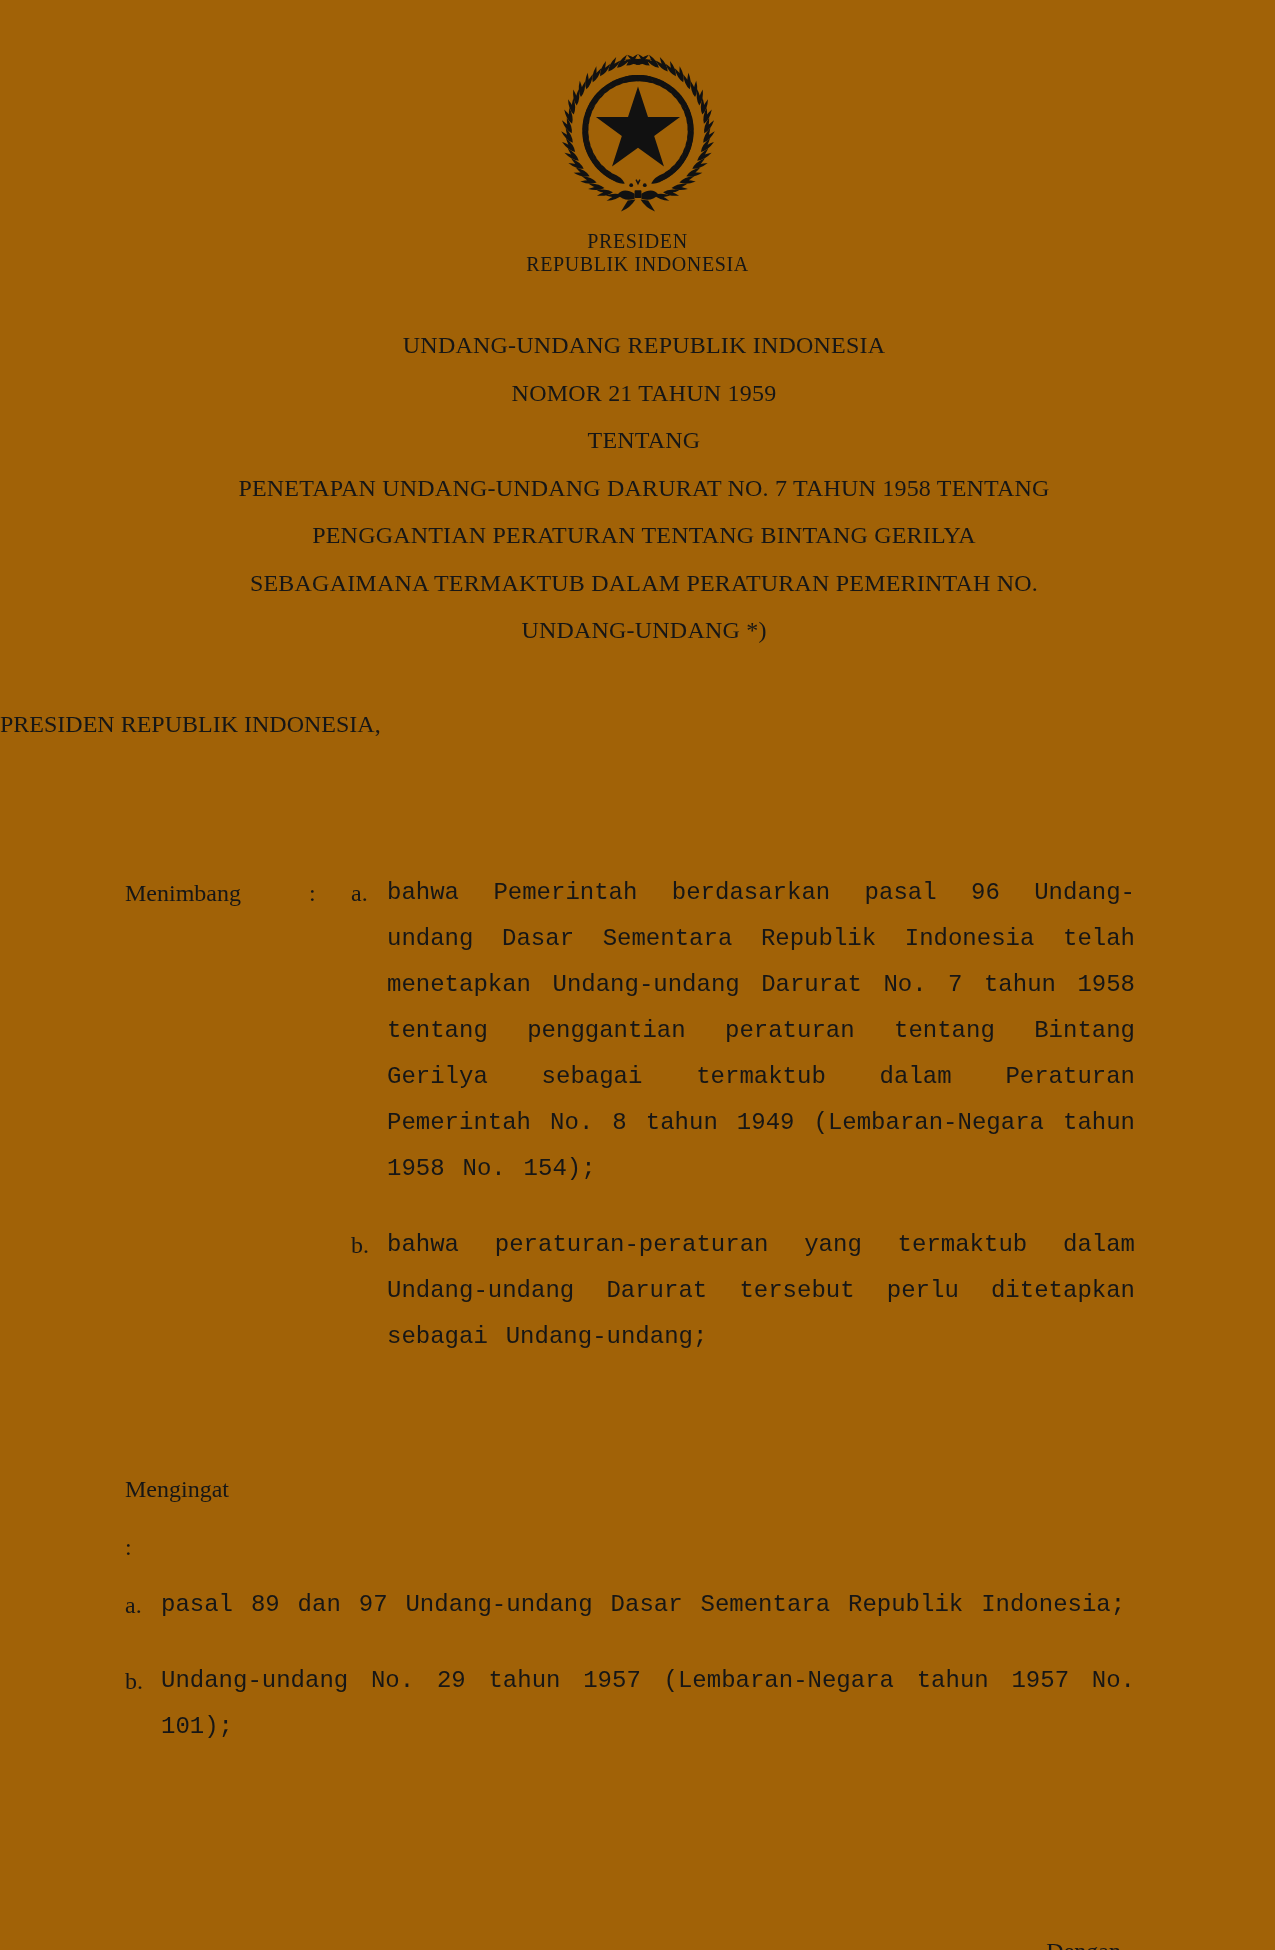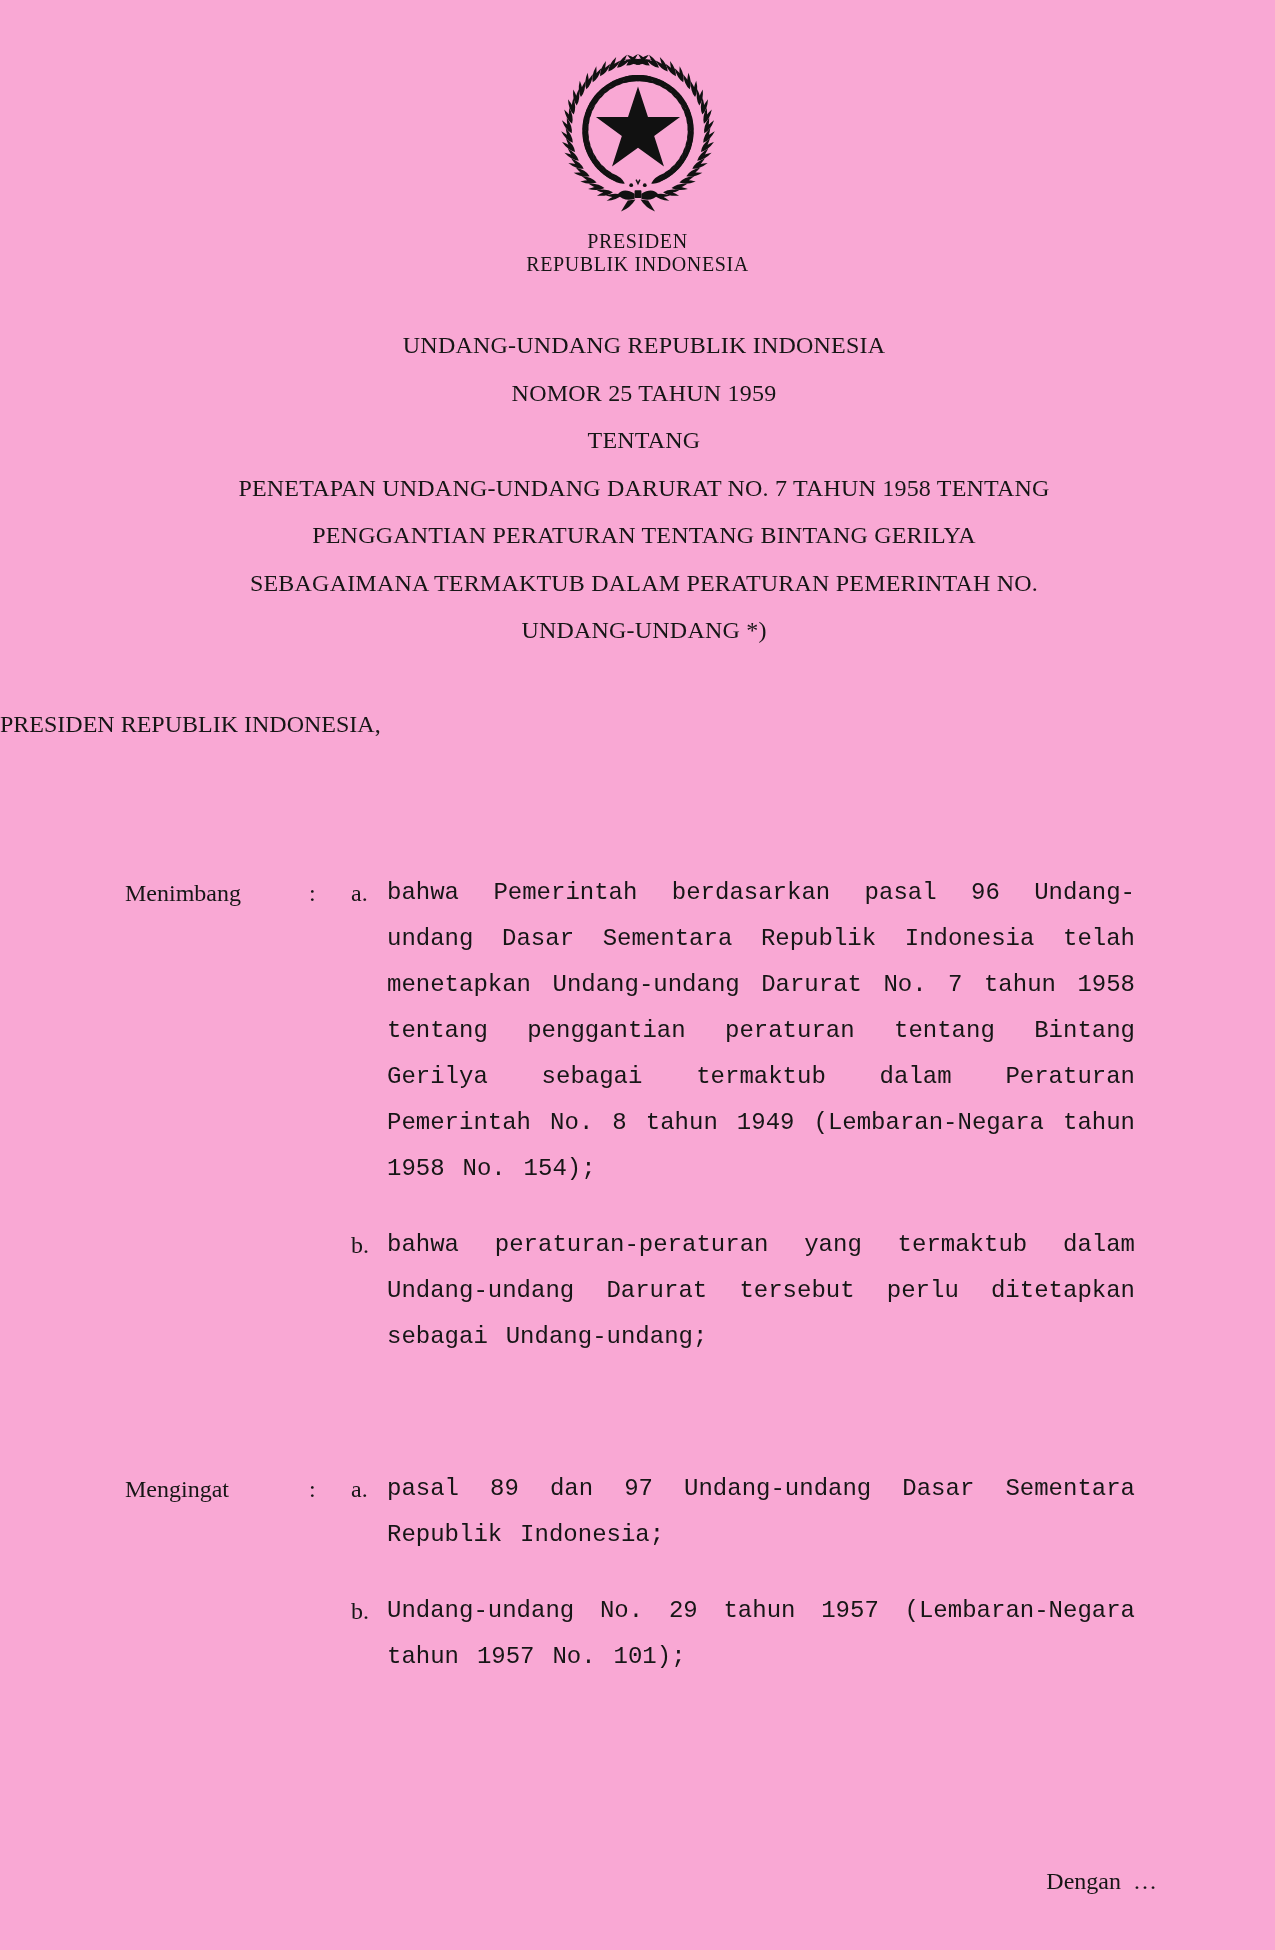--- a/index.html
+++ b/index.html
@@ -1,20 +1,20 @@
 <!DOCTYPE html>
 <html><head>
 <meta charset="utf-8">
 <style>
   * { margin:0; padding:0; box-sizing:border-box; }
   html,body { background:#ffffff; }
   .page {
     position:relative;
     width:1275px; height:1950px;
-    background:#f9a8d4;
+    background:#a16207;
     color:#161616;
     font-family:"Liberation Serif","DejaVu Serif",serif;
     overflow:hidden;
     margin:0 auto;
   }
   .emblem { padding-top:50px; text-align:center; }
   .emblem svg { display:block; margin:0 auto; }
   .letterhead-text { margin-top:10px; text-align:center; }
   .lh-line { font-size:20px; line-height:23px; letter-spacing:0.6px; }
   .title-block { margin-top:46px;margin-left:13px; }
@@ -22,21 +22,21 @@
   .opening { margin-top:46px; font-size:24px; line-height:47.5px; text-align:left; }
   .clauses { margin-top:122px; padding:0 140px 0 125px; font-size:24px; }
   .clause { display:flex; align-items:flex-start;gap:12px; }
   .clause-label { width:172px; flex:none; line-height:46px; }
   .clause-colon { width:30px; flex:none; line-height:46px; }
   .clause-items { flex:1 1 auto; }
   .clause-item { display:flex; }
   .clause-item + .clause-item { margin-top:30px; }
   .item-marker { width:36px; flex:none; line-height:46px; }
   .item-text { flex:1 1 auto; text-align:justify; line-height:46px; word-spacing:3.5px;font-family:Liberation Mono, monospace; }
-  .clause-mengingat { margin-top:106px; }
+  .clause-mengingat { margin-top:106px;flex-direction:column; }
   .catchword { margin-top:178px; padding-right:118px; text-align:right; font-size:24px; line-height:47.5px; word-spacing:6px; }
 </style>
 </head>
 <body>
 
 <div class="page">
 
   <header>
     <div class="emblem">
       <svg id="seal-svg" width="176" height="170" viewBox="0 0 200 200" aria-hidden="true">
@@ -145,21 +145,21 @@
       </svg>
     </div>
     <div class="letterhead-text">
       <div class="lh-line">PRESIDEN</div>
       <div class="lh-line">REPUBLIK INDONESIA</div>
     </div>
   </header>
 
   <section class="title-block">
     <div class="title-line">UNDANG-UNDANG REPUBLIK INDONESIA</div>
-    <div class="title-line">NOMOR 25 TAHUN 1959</div>
+    <div class="title-line">NOMOR 21 TAHUN 1959</div>
     <div class="title-line">TENTANG</div>
     <div class="title-line">PENETAPAN UNDANG-UNDANG DARURAT NO. 7 TAHUN 1958 TENTANG</div>
     <div class="title-line">PENGGANTIAN PERATURAN TENTANG BINTANG GERILYA</div>
     <div class="title-line">SEBAGAIMANA TERMAKTUB DALAM PERATURAN PEMERINTAH NO.</div>
     <div class="title-line">UNDANG-UNDANG *)</div>
   </section>
 
   <div class="opening">PRESIDEN REPUBLIK INDONESIA,</div>
 
   <section class="clauses">

